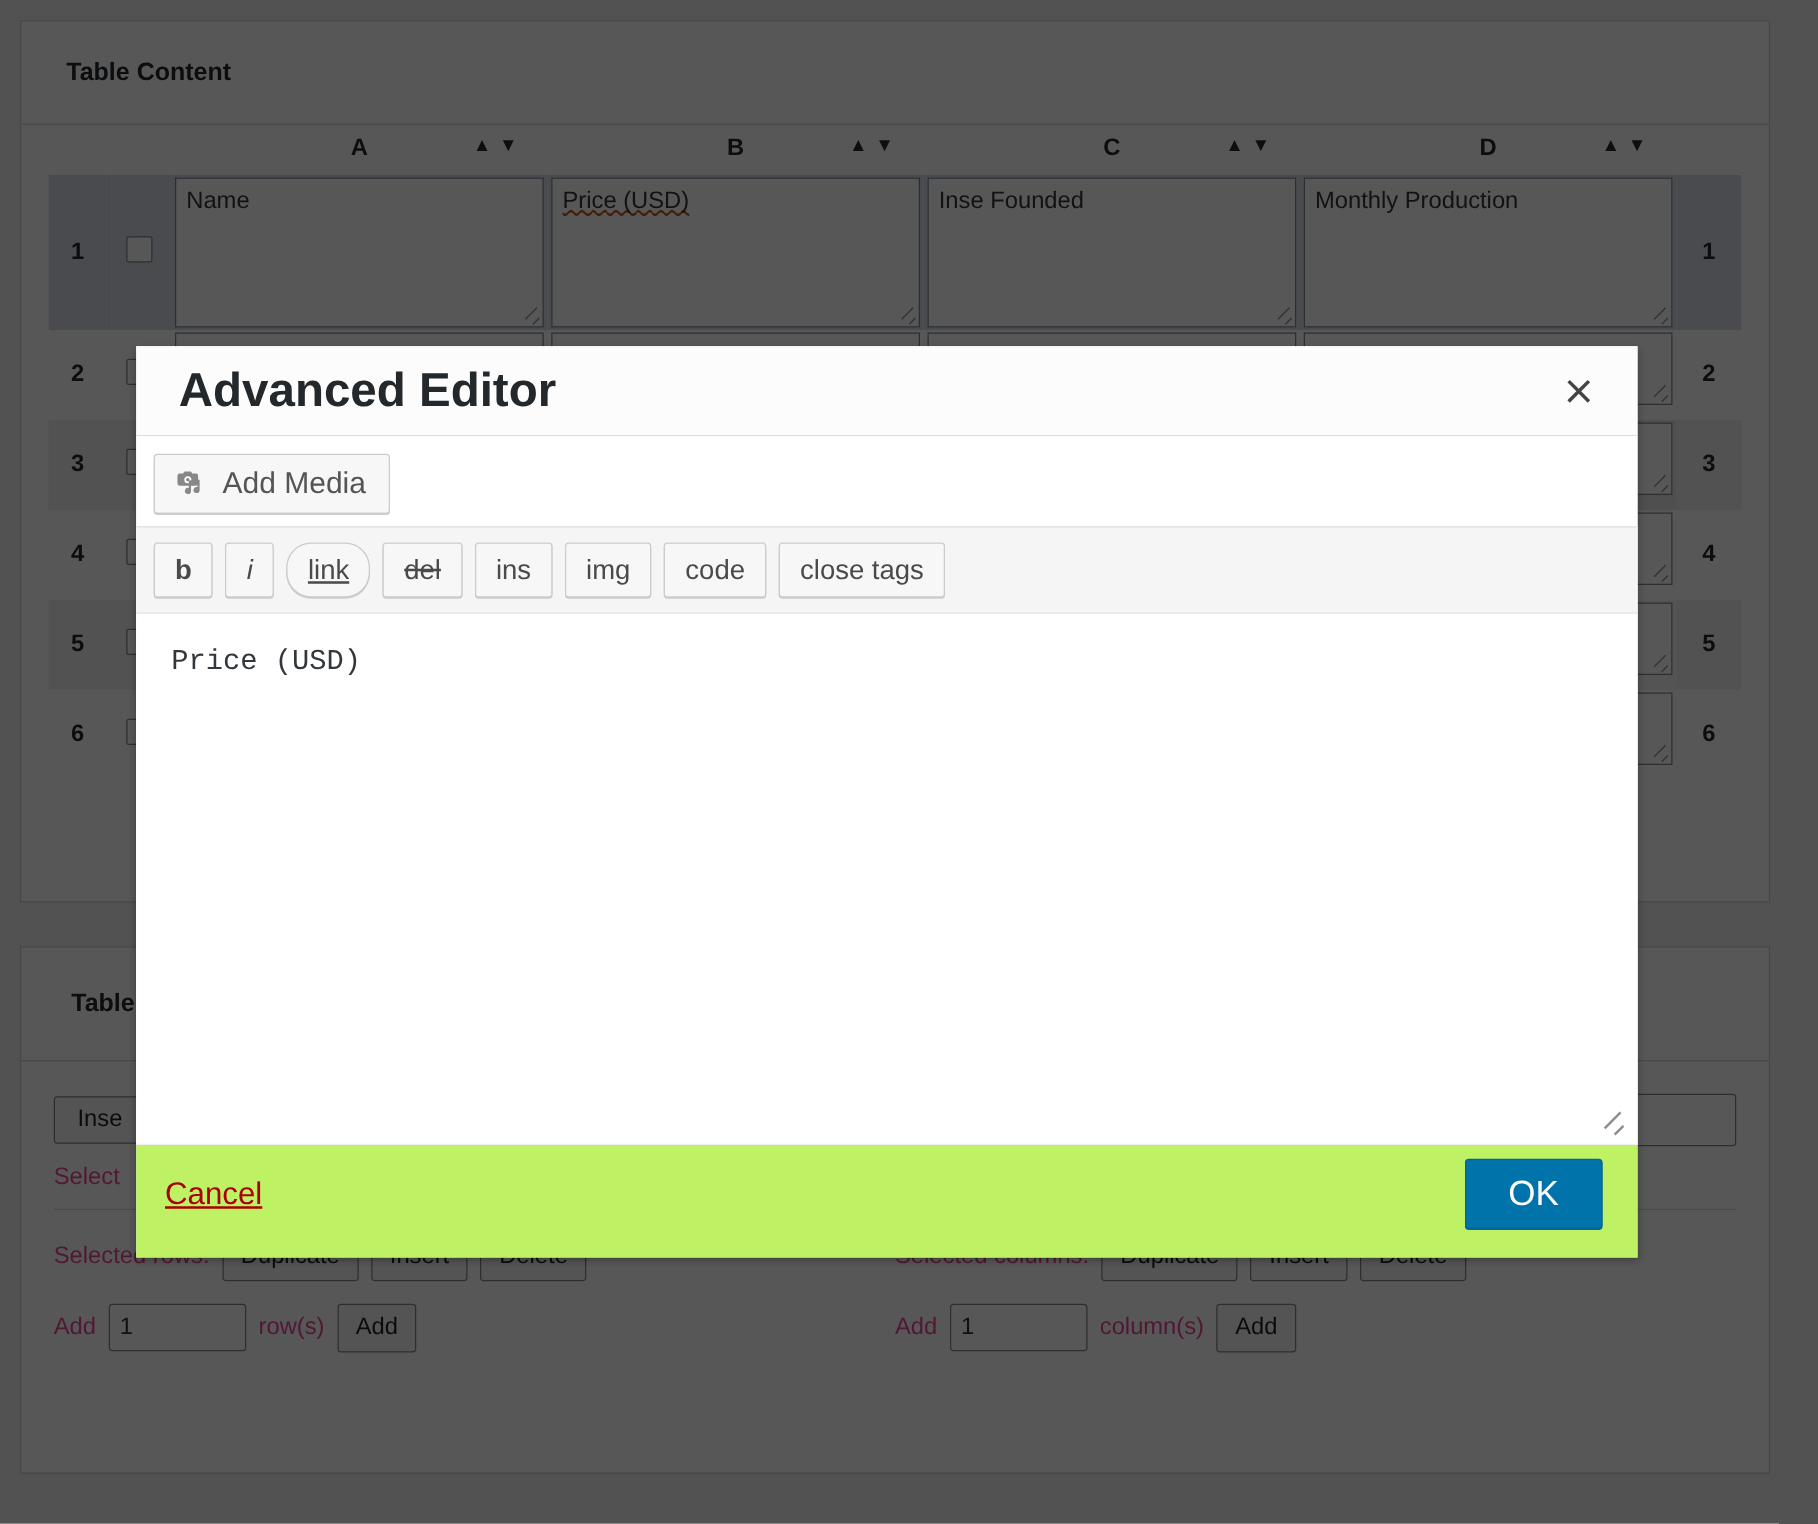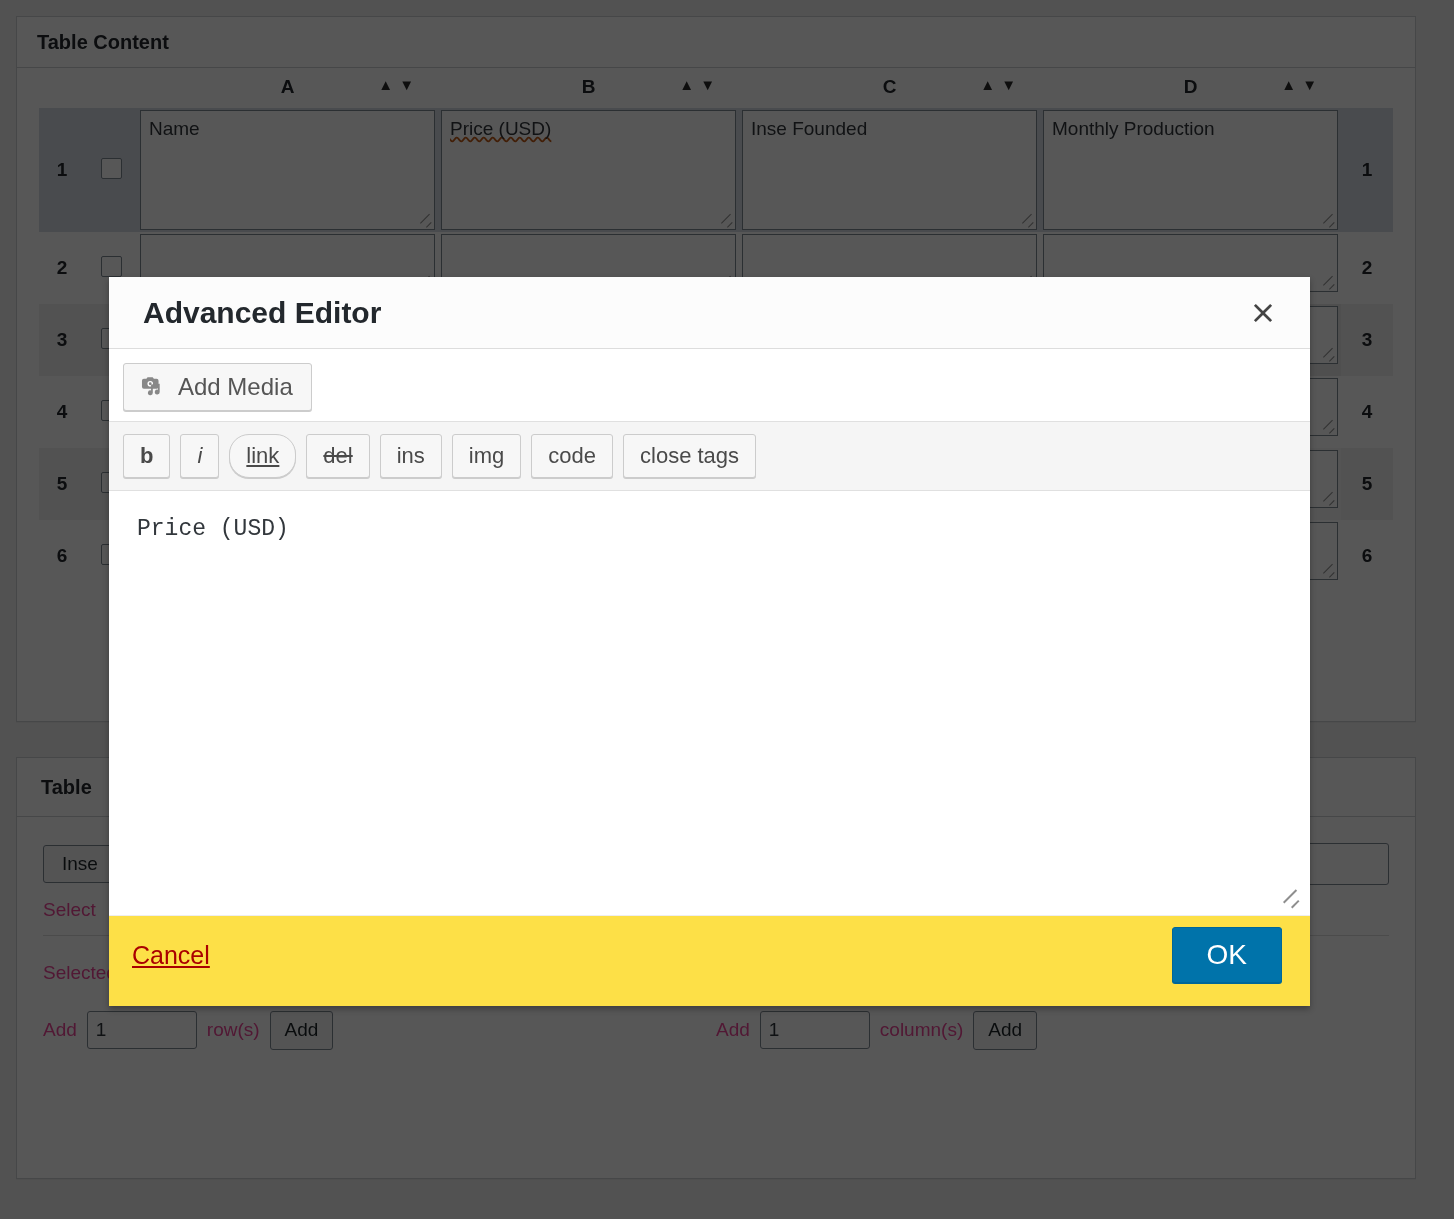--- a/index.html
+++ b/index.html
@@ -19,21 +19,21 @@
     border:1px solid #ccd0d4;
     box-shadow:0 1px 1px rgba(0,0,0,.04);
     box-sizing:border-box;
   }
   .postbox-header{
     border-bottom:1px solid #ccd0d4;
     padding:12px 20px;
     box-sizing:border-box;
   }
   .postbox-title{
-    font-size:20px;font-weight:bold;color:#23282d;margin:0;line-height:1.3;
+    font-size:20px;font-weight:bold;color:#23282d;margin:16px;line-height:1.3;
   }
   .postbox-body{padding:12px 20px 16px 20px;box-sizing:border-box;}
 
   
   .tp-table{border-collapse:separate;border-spacing:0;width:100%;table-layout:fixed;}
   .tp-colhead{
     text-align:center;font-weight:bold;font-size:19px;color:#23282d;
     padding:8px 0 10px 0;
     position:relative;
   }
@@ -109,21 +109,21 @@
   #modal{
     position:absolute;left:109px;top:277px;width:1201px;height:729px;
     background:#fff;box-shadow:0 3px 6px rgba(0,0,0,.3);
     display:flex;flex-direction:column;box-sizing:border-box;
   }
   .modal-head{
     height:72px;min-height:72px;border-bottom:1px solid #ddd;
     display:flex;align-items:center;justify-content:space-between;
     padding:0 28px 0 34px;box-sizing:border-box;background:#fcfcfc;
   }
-  .modal-title{font-size:30px;font-weight:bold;color:#23282d;line-height:1;}
+  .modal-title{font-size:38px;font-weight:bold;color:#23282d;line-height:1;}
   .modal-close{
     width:38px;height:38px;display:flex;align-items:center;justify-content:center;
     cursor:pointer;color:#444;
   }
   .modal-body{flex:1;display:flex;flex-direction:column;min-height:0;background:#fff;}
 
   .media-bar{padding:14px 14px 10px 14px;}
   .add-media-btn{
     display:inline-flex;align-items:center;gap:12px;
     background:#f7f7f7;border:1px solid #ccc;border-radius:3px;
@@ -161,21 +161,21 @@
     position:absolute;right:9px;bottom:6px;width:16px;height:16px;opacity:.6;
   }
   .editor-resize:before,.editor-resize:after{
     content:"";position:absolute;background:#444;height:1.5px;transform-origin:0 0;
   }
   .editor-resize:before{width:18px;right:0px;bottom:6px;transform:rotate(-45deg);}
   .editor-resize:after{width:10px;right:0px;bottom:1px;transform:rotate(-45deg);}
 
   .modal-foot{
     height:90px;min-height:90px;display:flex;align-items:center;justify-content:space-between;
-    padding:0 28px 12px 23px;box-sizing:border-box;background:#fde047;
+    padding:0 28px 12px 23px;box-sizing:border-box;background:#bef264;
   }
   .cancel-link{
     font-size:25px;color:#a00;text-decoration:underline;cursor:pointer;
   }
   .ok-btn{
     background:#0073aa;border:1px solid #006799;border-radius:3px;
     color:#fff;font-size:28px;font-family:"Liberation Sans", sans-serif;
     padding:12px 34px;cursor:pointer;line-height:1.1;
     box-shadow:0 1px 0 #006799;
   }

